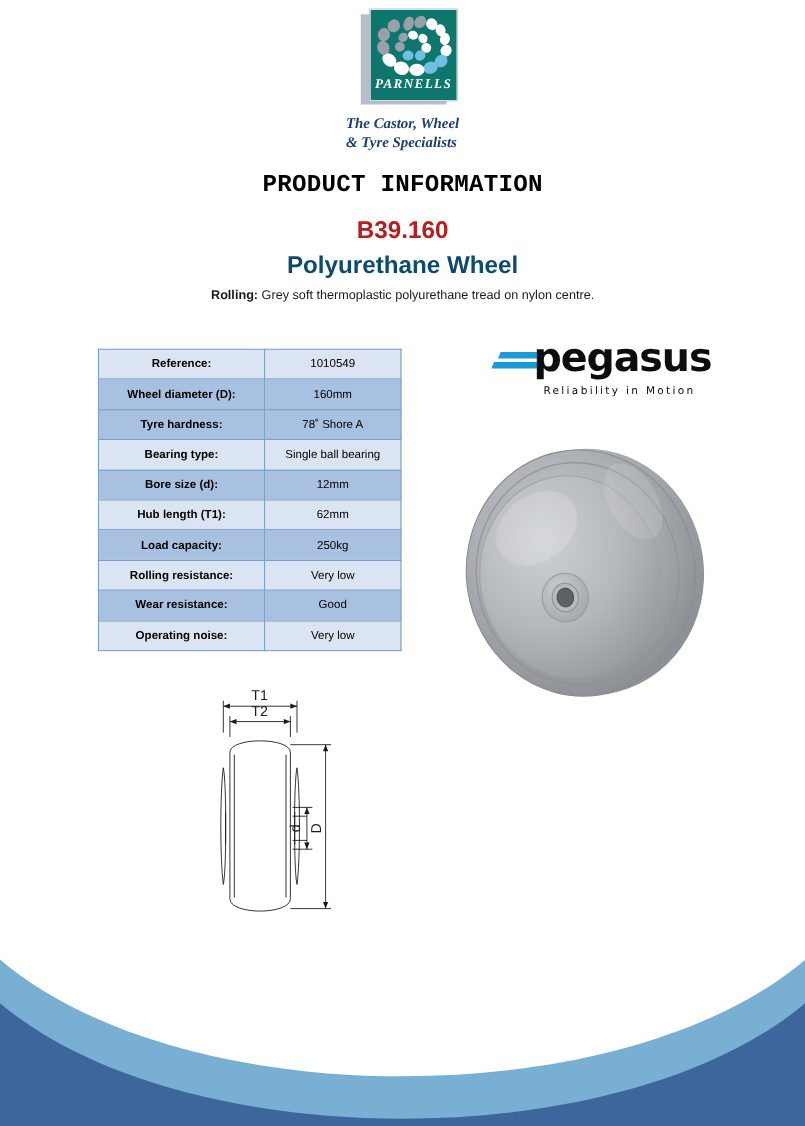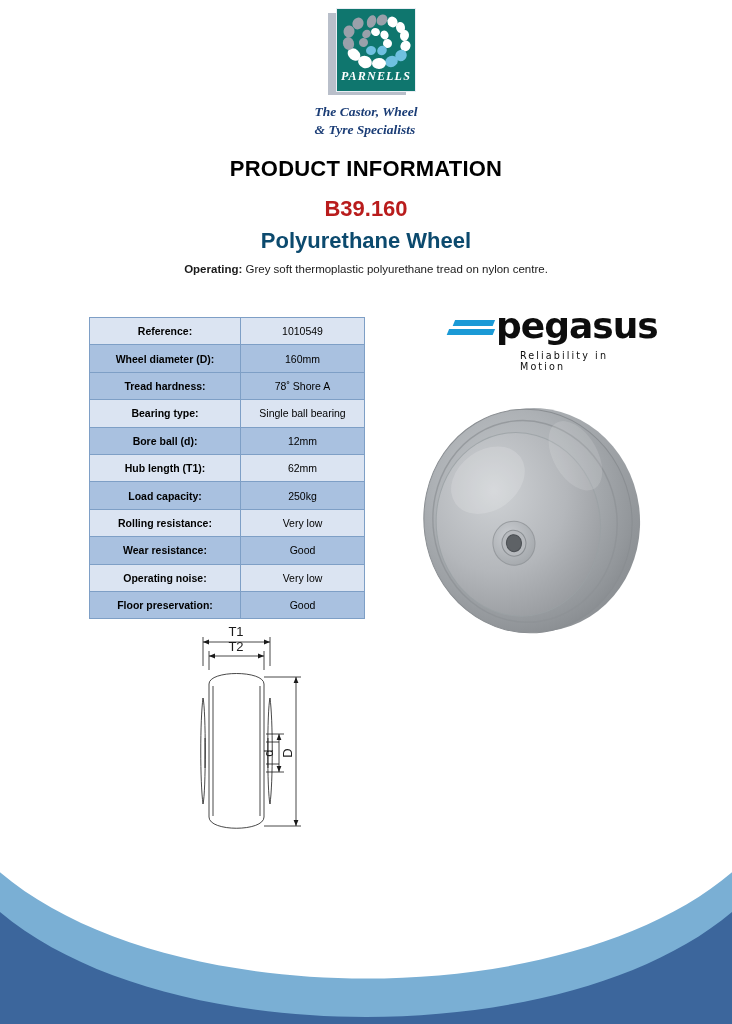--- a/index.html
+++ b/index.html
@@ -73,20 +73,21 @@
 
   
   #doc-title {
     position: absolute;
     top: 156px; left: 0; right: 0;
     text-align: center;
     font-size: 22px;
     font-weight: bold;
     color: #000000;
     letter-spacing: .2px;
+    font-family: Liberation Mono, monospace;
   }
   #product-code {
     position: absolute;
     top: 196px; left: 0; right: 0;
     text-align: center;
     font-size: 22px;
     font-weight: bold;
     color: #b91c1c;
   }
   #product-name {
@@ -143,36 +144,35 @@
   .peg-bar {
     position: absolute;
     height: 5.5px;
     background: #1b9ad6;
     transform: skewX(-22deg);
   }
   .peg-bar.b1 { top: 1px;  left: 6px;  width: 40px; }
   .peg-bar.b2 { top: 10px; left: 0px;  width: 46px; }
   .peg-word {
     position: absolute;
-    left: 51px; top: -5px;
+    left: 40px; top: -5px;
     font-size: 36px;
     font-weight: bold;
     letter-spacing: -1px;
     color: #0d0d0d;
     font-family: "DejaVu Sans", sans-serif;
     text-align: center;
   }
   .peg-tagline {
     position: absolute;
     left: 49px; top: 40px;
     font-size: 9.6px;
     letter-spacing: 2.1px;
     color: #0d0d0d;
     font-family: "DejaVu Sans", sans-serif;
-    margin-left: 26px;
   }
 
   
   #wheel-photo {
     position: absolute;
     left: 412px;
     top: 402px;
     width: 232px;
     height: 238px;
   }
@@ -231,44 +231,44 @@
   <div class="logo-tagline">
     <div>The Castor, Wheel</div>
     <div>&amp; Tyre Specialists</div>
   </div>
 </div>
 
 <div id="doc-title">PRODUCT INFORMATION</div>
 <div id="product-code">B39.160</div>
 <div id="product-name">Polyurethane Wheel</div>
 <div id="material-line">
-  <span class="mat-label">Operating:</span>
+  <span class="mat-label">Rolling:</span>
   <span>Grey soft thermoplastic polyurethane tread on nylon centre.</span>
 </div>
 
 <table id="spec-table">
   <tbody>
       <tr class="odd">
         <td class="k">Reference:</td>
         <td class="v">1010549</td>
       </tr>
       <tr class="even">
         <td class="k">Wheel diameter (D):</td>
         <td class="v">160mm</td>
       </tr>
       <tr class="even">
-        <td class="k">Tread hardness:</td>
+        <td class="k">Tyre hardness:</td>
         <td class="v">78˚ Shore A</td>
       </tr>
       <tr class="odd">
         <td class="k">Bearing type:</td>
         <td class="v">Single ball bearing</td>
       </tr>
       <tr class="even">
-        <td class="k">Bore ball (d):</td>
+        <td class="k">Bore size (d):</td>
         <td class="v">12mm</td>
       </tr>
       <tr class="odd">
         <td class="k">Hub length (T1):</td>
         <td class="v">62mm</td>
       </tr>
       <tr class="even">
         <td class="k">Load capacity:</td>
         <td class="v">250kg</td>
       </tr>
@@ -276,24 +276,20 @@
         <td class="k">Rolling resistance:</td>
         <td class="v">Very low</td>
       </tr>
       <tr class="even">
         <td class="k">Wear resistance:</td>
         <td class="v">Good</td>
       </tr>
       <tr class="odd">
         <td class="k">Operating noise:</td>
         <td class="v">Very low</td>
-      </tr>
-      <tr class="even">
-        <td class="k">Floor preservation:</td>
-        <td class="v">Good</td>
       </tr>
     </tbody>
 </table>
 
 <div id="pegasus-logo">
   <div class="peg-bars">
     <div class="peg-bar b1"></div>
     <div class="peg-bar b2"></div>
   </div>
   <div class="peg-word">pegasus</div>

